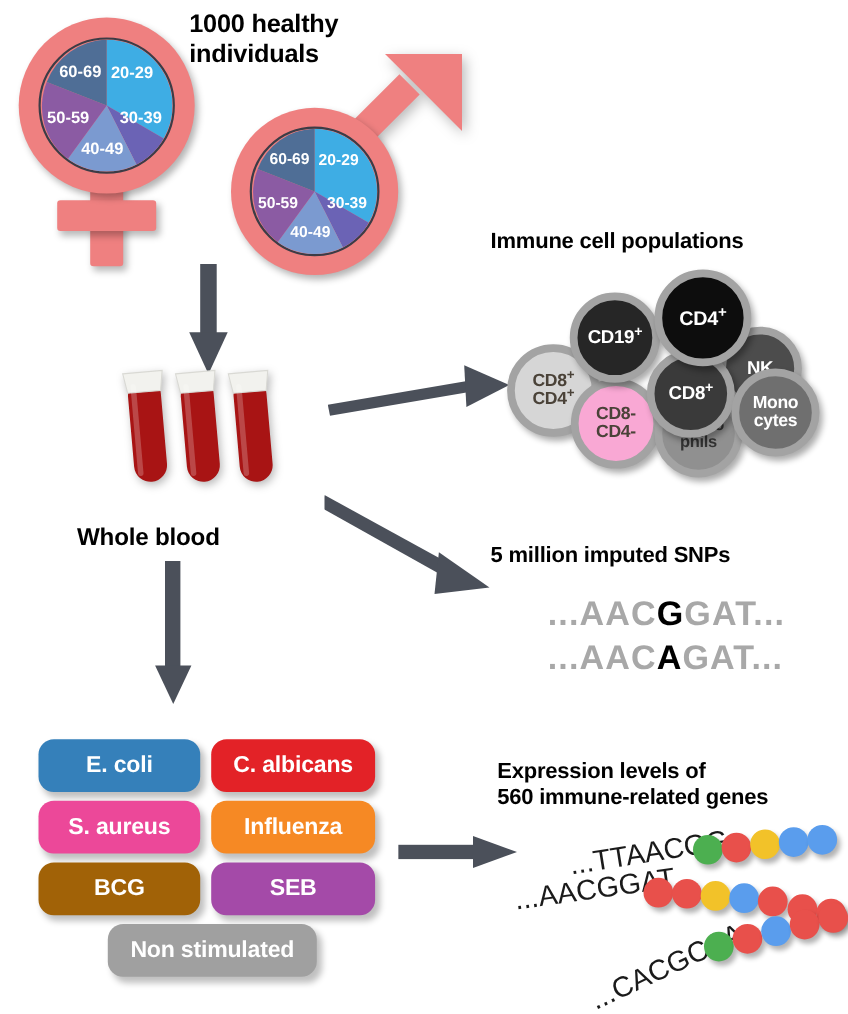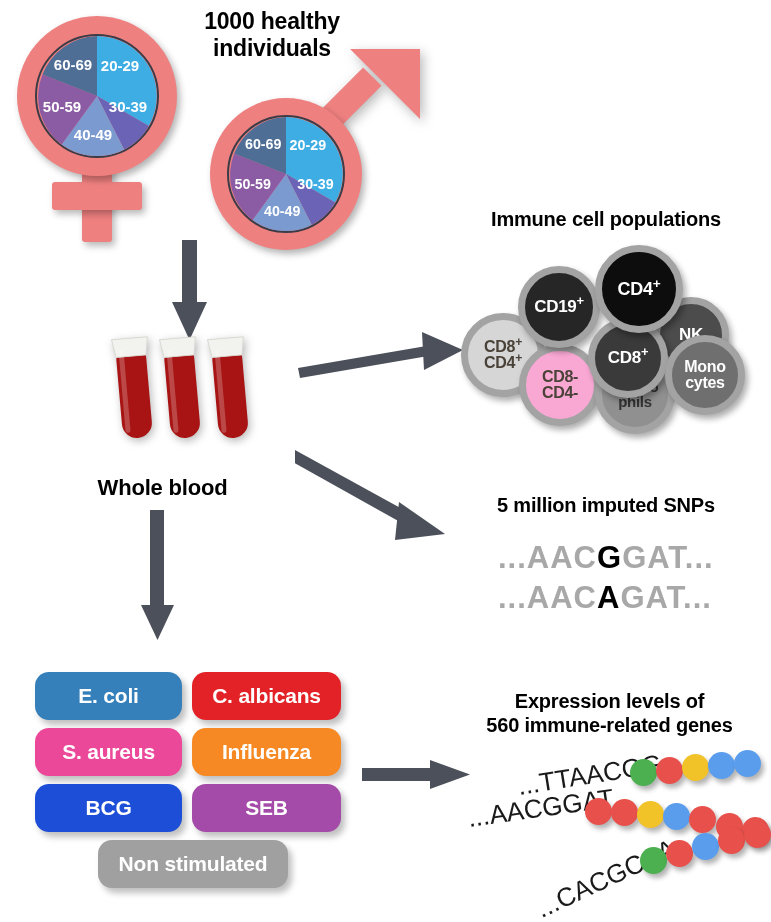--- a/index.html
+++ b/index.html
@@ -20,21 +20,20 @@
     left: 0; top: 0;
     width: 771px;
     height: 922px;
   }
 
   
   .abs { position: absolute; }
   .heading {
     font-weight: bold;
     color: #000;
-    text-align: center;
     line-height: 1.18;
     letter-spacing: -0.2px;
   }
 
   
   .sym-wrap { position: absolute; }
   .sym-ring {
     position: absolute;
     border-radius: 50%;
     background: #ef8080;
@@ -291,21 +290,21 @@
   <div class="abs" style="left:35px; top:672px; width:310px; height:230px;">
 
     <div class="stim" style="left:0px; top:0px; width:147px; height:48px; background:#3580ba; font-size:21px;">E. coli</div>
 
     <div class="stim" style="left:157px; top:0px; width:149px; height:48px; background:#e32227; font-size:21px;">C. albicans</div>
 
     <div class="stim" style="left:0px; top:56px; width:147px; height:48px; background:#ec4899; font-size:21px;">S. aureus</div>
 
     <div class="stim" style="left:157px; top:56px; width:149px; height:48px; background:#f68924; font-size:21px;">Influenza</div>
 
-    <div class="stim" style="left:0px; top:112px; width:147px; height:48px; background:#1d4ed8; font-size:21px;">BCG</div>
+    <div class="stim" style="left:0px; top:112px; width:147px; height:48px; background:#a16207; font-size:21px;">BCG</div>
 
     <div class="stim" style="left:157px; top:112px; width:149px; height:48px; background:#a44aa8; font-size:21px;">SEB</div>
 
     <div class="stim" style="left:63px; top:168px; width:190px; height:48px; background:#a0a0a0; font-size:21px;">Non stimulated</div>
   </div>
 
   <svg class="arrow-svg" width="120" height="40" viewBox="0 0 120 40" style="left:362px; top:756px;">
     <g fill="#4b505a">
       <rect x="0" y="12" width="76" height="13"></rect>
       <path d="M68 4 L108 18.5 L68 33 Z"></path>

